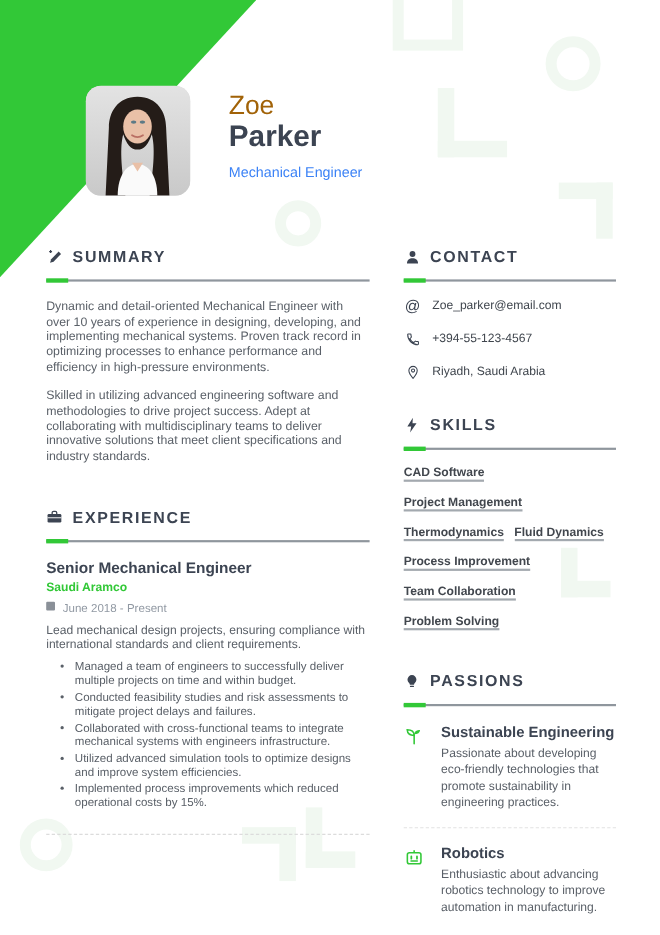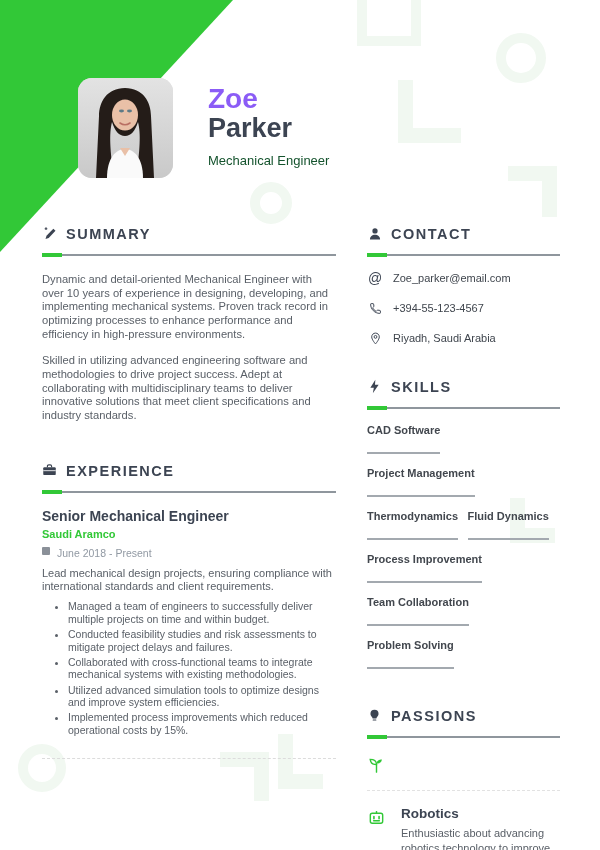--- a/index.html
+++ b/index.html
@@ -16,23 +16,23 @@
   .green-tri{position:absolute;left:0;top:0;width:233px;height:252px;background:#32c837;
              clip-path:polygon(0 0,100% 0,0 100%);}
 
   
   .photo{position:absolute;left:78px;top:78px;width:95px;height:100px;border-radius:14px;
          overflow:hidden;background:#d9d9d9;}
   .photo svg{display:block;}
 
   
   .name-block{position:absolute;left:208px;top:84px;}
-  .first-name{font-size:28px;font-weight:700;color:#8b5cf6;line-height:1.05;}
+  .first-name{font-size:24px;font-weight:400;color:#a16207;line-height:1.05;}
   .last-name{font-size:27px;font-weight:700;color:#3c4452;line-height:1.15;}
-  .job-title{font-size:13px;color:#14532d;margin-top:9px;}
+  .job-title{font-size:13px;color:#3b82f6;margin-top:9px;}
 
   
   .col-left{position:absolute;left:42px;top:226px;width:294px;}
   .col-right{position:absolute;left:367px;top:226px;width:193px;}
 
   
   .sec-head{display:flex;gap:9px;font-size:14.5px;font-weight:700;
             letter-spacing:1.5px;color:#3c4452;height:20px;}
   .sec-head .ic{width:15px;height:15px;flex:0 0 15px;display:flex;align-items:center;justify-content:center;}
   .rule{position:relative;height:4px;margin-top:7px;}
@@ -59,21 +59,21 @@
   .contact-list{margin-top:13px;}
   .contact-item{display:flex;align-items:center;gap:10px;margin-bottom:14px;height:16px;}
   .contact-item .cic{width:16px;flex:0 0 16px;display:flex;align-items:center;justify-content:center;color:#3c4452;}
   .at-glyph{font-size:14px;font-weight:400;color:#3c4452;}
   .contact-text{font-size:11px;color:#3f454d;}
 
   
   .skills-section{margin-top:33px;}
   .skill-wrap{margin-top:10px;}
   .skill{display:inline-block;font-size:11px;font-weight:700;color:#42474e;
-         padding-bottom:16px;border-bottom:2px solid #a3a9af;margin:0 5px 9px 0;}
+         padding-bottom:0;border-bottom:2px solid #a3a9af;margin:0 5px 9px 0;}
 
   
   .passions-section{margin-top:30px;}
   .passion{display:flex;gap:14px;margin-top:15px;}
   .passion .pic{width:20px;flex:0 0 20px;padding-top:2px;}
   .passion-title{font-size:13.5px;font-weight:700;color:#3c4452;}
   .passion-desc{font-size:11px;line-height:1.35;color:#5a6068;margin-top:5px;}
   .passion-div{border-top:1px dashed #e2e2e2;margin-top:15px;}
 
   svg{display:block;}
@@ -152,21 +152,21 @@
         <div class="exp-title">Senior Mechanical Engineer</div>
         <div class="exp-company">Saudi Aramco</div>
         <div class="exp-date">
           <span class="cal"></span>
           <span>June 2018 - Present</span>
         </div>
         <div class="exp-intro">Lead mechanical design projects, ensuring compliance with international standards and client requirements.</div>
         <ul class="exp-bullets">
           <li>Managed a team of engineers to successfully deliver multiple projects on time and within budget.</li>
           <li>Conducted feasibility studies and risk assessments to mitigate project delays and failures.</li>
-          <li>Collaborated with cross-functional teams to integrate mechanical systems with existing methodologies.</li>
+          <li>Collaborated with cross-functional teams to integrate mechanical systems with engineers infrastructure.</li>
           <li>Utilized advanced simulation tools to optimize designs and improve system efficiencies.</li>
           <li>Implemented process improvements which reduced operational costs by 15%.</li>
         </ul>
       </div>
       <div class="dash-div"></div>
     </div>
   </div>
 
   <div class="col-right">
 
@@ -241,20 +241,24 @@
       <div class="rule"></div>
 
       <div class="passion">
         <span class="pic">
           <svg width="19" height="19" viewBox="0 0 20 20">
             <path d="M10 17 C10 12 10 10 10 8.5" fill="none" stroke="#32c837" stroke-width="1.5" stroke-linecap="round"></path>
             <path d="M10 9 C5.5 9 3.5 6.8 3.3 3.5 C7 3.5 10 5 10 9 Z" fill="none" stroke="#32c837" stroke-width="1.4"></path>
             <path d="M10 8 C13.5 8 15.5 6.4 15.7 3.8 C12.8 3.8 10.2 5 10 8 Z" fill="#32c837"></path>
           </svg>
         </span>
+        <div>
+          <div class="passion-title">Sustainable Engineering</div>
+          <div class="passion-desc">Passionate about developing eco-friendly technologies that promote sustainability in engineering practices.</div>
+        </div>
       </div>
 
       <div class="passion-div"></div>
 
       <div class="passion">
         <span class="pic">
           <svg width="19" height="19" viewBox="0 0 20 20">
             <rect x="3.5" y="5.5" width="13" height="10.5" rx="2" fill="none" stroke="#32c837" stroke-width="1.5"></rect>
             <path d="M10 5.5 V3.2" stroke="#32c837" stroke-width="1.5"></path>
             <path d="M7.3 9 v2.2 M12.7 9 v2.2" stroke="#32c837" stroke-width="1.7" stroke-linecap="round"></path>

